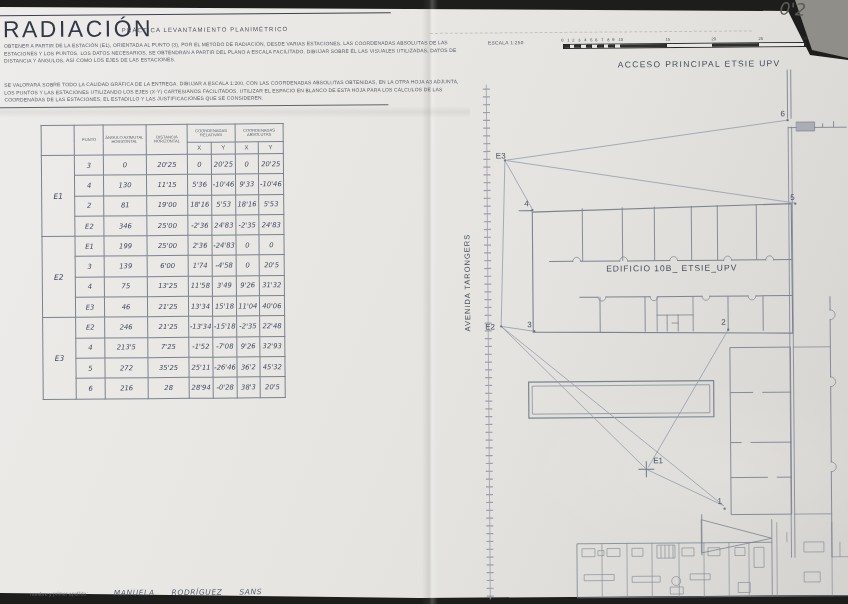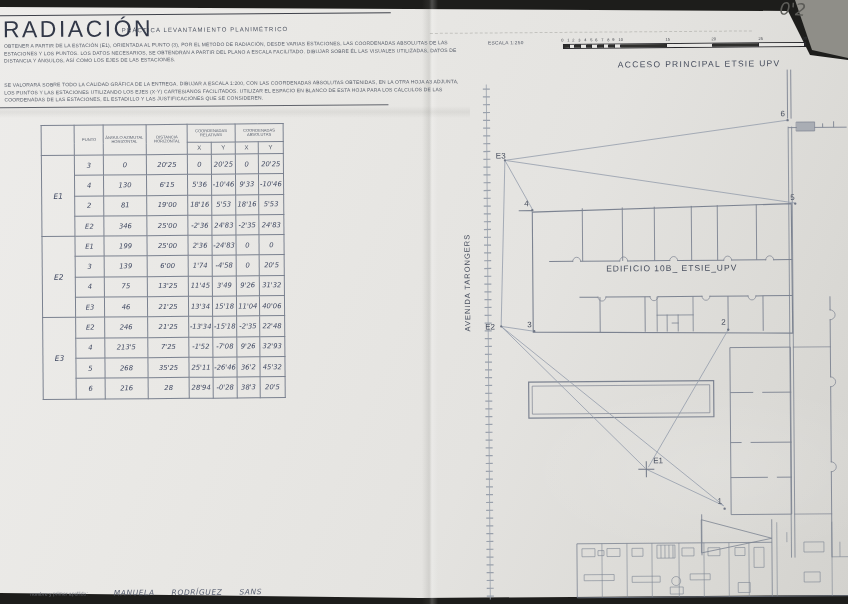--- a/index.html
+++ b/index.html
@@ -161,21 +161,21 @@
             <td>0</td>
             <td>20'25</td>
             <td>0</td>
             <td>20'25</td>
             <td>0</td>
             <td>20'25</td>
           </tr>
           <tr>
             <td>4</td>
             <td>130</td>
-            <td>6'15</td>
+            <td>11'15</td>
             <td>5'36</td>
             <td>-10'46</td>
             <td>9'33</td>
             <td>-10'46</td>
           </tr>
           <tr>
             <td>2</td>
             <td>81</td>
             <td>19'00</td>
             <td>18'16</td>
@@ -208,21 +208,21 @@
             <td>6'00</td>
             <td>1'74</td>
             <td>-4'58</td>
             <td>0</td>
             <td>20'5</td>
           </tr>
           <tr>
             <td>4</td>
             <td>75</td>
             <td>13'25</td>
-            <td>11'45</td>
+            <td>11'58</td>
             <td>3'49</td>
             <td>9'26</td>
             <td>31'32</td>
           </tr>
           <tr>
             <td>E3</td>
             <td>46</td>
             <td>21'25</td>
             <td>13'34</td>
             <td>15'18</td>
@@ -243,21 +243,21 @@
             <td>4</td>
             <td>213'5</td>
             <td>7'25</td>
             <td>-1'52</td>
             <td>-7'08</td>
             <td>9'26</td>
             <td>32'93</td>
           </tr>
           <tr>
             <td>5</td>
-            <td>268</td>
+            <td>272</td>
             <td>35'25</td>
             <td>25'11</td>
             <td>-26'46</td>
             <td>36'2</td>
             <td>45'32</td>
           </tr>
           <tr>
             <td>6</td>
             <td>216</td>
             <td>28</td>

